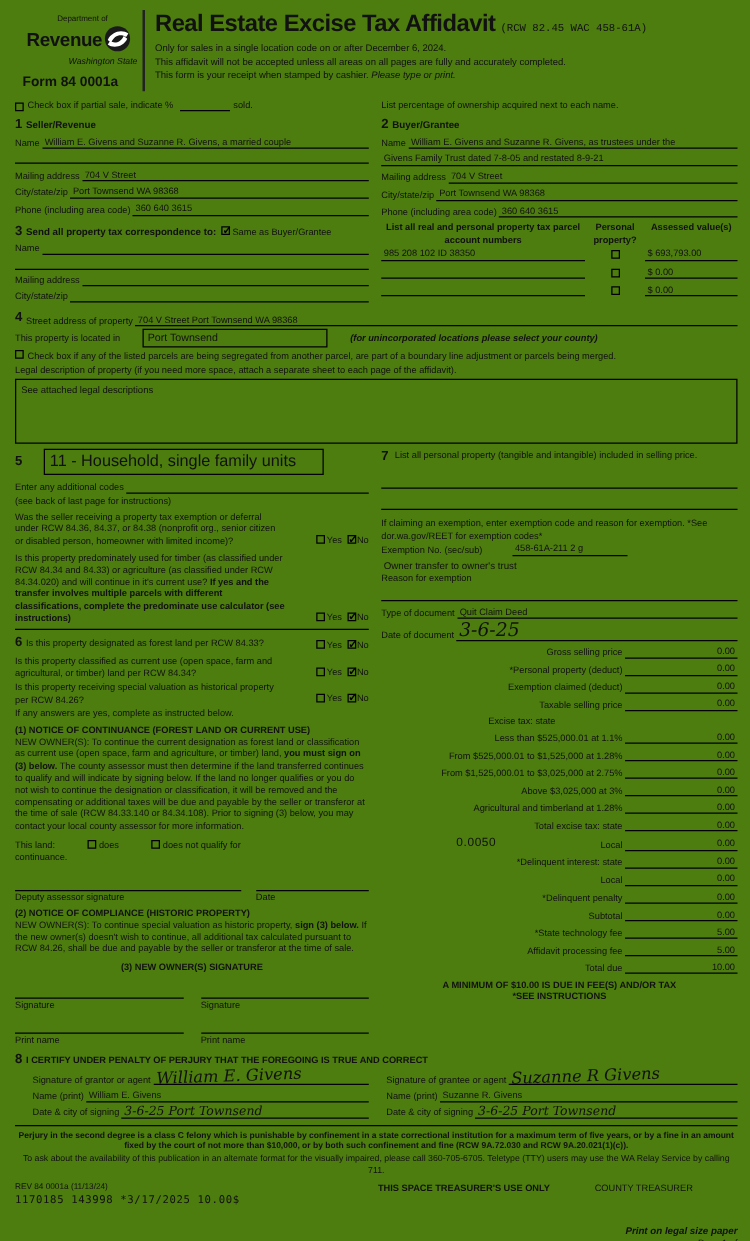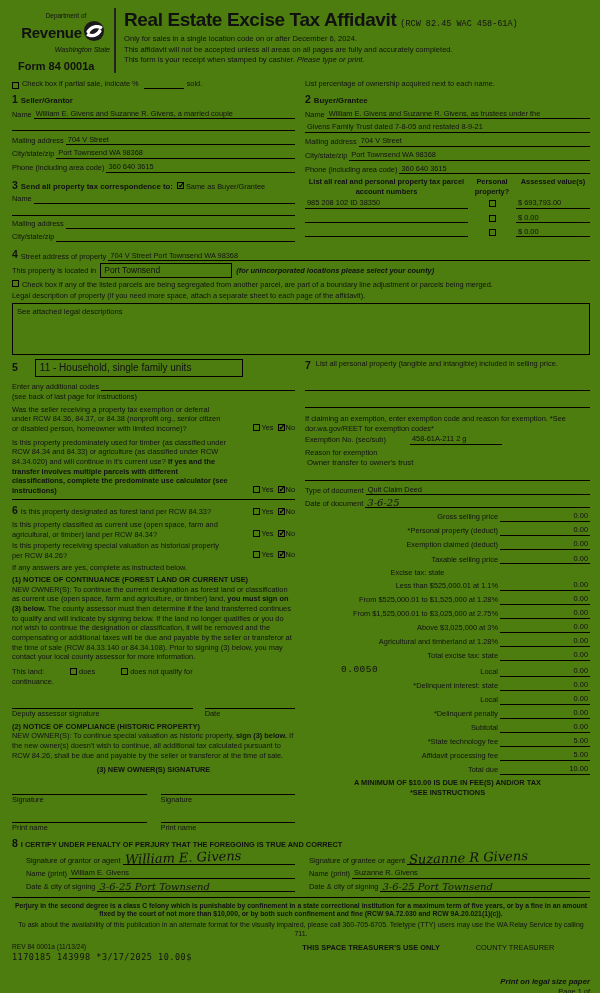--- a/index.html
+++ b/index.html
@@ -44,25 +44,25 @@
   
   .ptable { margin-top:2px; }
   .phead { display:flex; text-align:center; font-weight:bold; margin-bottom:2px; }
   .ph1 { flex:1; } .ph2 { width:48px; flex:none; } .ph3 { width:74px; flex:none; }
   .prow { display:flex; align-items:flex-end; margin-bottom:3.5px; }
   .pfill { flex:1; border-bottom:1px solid #000; min-height:9px; padding:0 2px; }
   .pcb { width:48px; flex:none; text-align:center; }
   .pval { width:74px; flex:none; border-bottom:1px solid #000; padding:0 2px; }
   
   .sec4 { margin-top:3px; }
-  .located { display:flex; align-items:center; gap:4px; margin:2px 0; }
-  .selbox { border:1px solid #000; width:132px; padding:1px 3px; font-size:8.5px; min-height:12px; }
+  .located { display:flex; align-items:center; gap:18px; margin:2px 0; }
+  .selbox { border:1px solid #000; width:148px; padding:1px 3px; font-size:8.5px; min-height:12px; }
   .legalbox { border:1px solid #000; min-height:52px; padding:3px 4px; margin:2px 0 4px; font-size:7.6px; }
   
-  .usecode { border:1px solid #000; width:208px; padding:1.5px 4px; font-size:10px; display:inline-block; }
+  .usecode { border:1px solid #000; width:224px; padding:1.5px 4px; font-size:13px; display:inline-block; }
   .qrow { display:flex; align-items:flex-end; gap:21px; margin-bottom:4px; }
   .qtext { flex:1; }
   .yesno { white-space:nowrap; padding-bottom:1px; }
   .yesno .cb { margin:0 1px 0 4px; }
   .divider { border-top:1px solid #000; margin:3px 0 4px; }
   .notice-title { font-weight:bold; margin-top:3px; }
   .landrow { display:flex; gap:26px; margin:5px 0 1px; }
   .siglines { display:flex; gap:14px; margin-top:10px; }
   .siglines > div { flex:1; }
   .sigline { border-bottom:1px solid #000; min-height:10px; }
@@ -123,21 +123,21 @@
       <span class="fill" style="max-width:40px;"></span>
       <span>sold.</span>
     </div>
     <div class="colR">List percentage of ownership acquired next to each name.</div>
   </div>
 
   <div class="cols">
     <div class="colL">
       <div class="sechead">
         <span class="num">1</span>
-          <span class="h">Seller/Grantor</span>
+          <span class="h">Seller/Revenue</span>
       </div>
       <div class="row">
           <span class="lbl">Name</span>
           <span class="fill">William E. Givens and Suzanne R. Givens, a married couple</span>
         </div>
       <div class="blankline"></div>
       <div class="row">
           <span class="lbl">Mailing address</span>
           <span class="fill">704 V Street</span>
         </div>
@@ -329,31 +329,31 @@
       </div>
       <div class="blankline" style="margin-top:10px;"></div>
       <div class="blankline" style="margin-top:8px;"></div>
 
       <div style="margin-top:6px;">If claiming an exemption, enter exemption code and reason for exemption. *See dor.wa.gov/REET for exemption codes*</div>
       <div class="row" style="margin-top:1px;">
         <span class="lbl">Exemption No. (sec/sub)</span>
         <span class="fill" style="max-width:120px; margin-left:24px;">458-61A-211 2 g</span>
         <span style="flex:1;"></span>
       </div>
+      <div style="padding-left:2px; font-size:7.8px;">Owner transfer to owner's trust</div>
       <div>Reason for exemption</div>
-      <div style="padding-left:2px; font-size:7.8px;">Owner transfer to owner's trust</div>
       <div class="blankline" style="margin-top:4px;"></div>
 
       <div class="row" style="margin-top:4px;">
           <span class="lbl">Type of document</span>
           <span class="fill">Quit Claim Deed</span>
         </div>
       <div class="row">
           <span class="lbl">Date of document</span>
-          <span class="fill hand" style="font-size:10px;">3-6-25</span>
+          <span class="fill hand" style="font-size:15px;">3-6-25</span>
         </div>
 
       <div class="mrow">
           <span class="mlbl">Gross selling price</span>
           <span class="mfill"></span>
           <span class="mval">0.00</span>
         </div>
       <div class="mrow">
           <span class="mlbl">*Personal property (deduct)</span>
           <span class="mfill"></span>
@@ -397,21 +397,21 @@
           <span class="mfill"></span>
           <span class="mval">0.00</span>
         </div>
       <div class="mrow">
           <span class="mlbl">Total excise tax: state</span>
           <span class="mfill"></span>
           <span class="mval">0.00</span>
         </div>
 
       <div class="mrow">
-        <span class="localrate" style="margin-left:36px;font-family:Liberation Mono, monospace;">0.0050</span>
+        <span class="localrate" style="margin-left:60px;">0.0050</span>
         <span class="mlbl">Local</span>
         <span class="mfill"></span>
           <span class="mval">0.00</span>
       </div>
 
       <div class="mrow">
           <span class="mlbl">*Delinquent interest: state</span>
           <span class="mfill"></span>
           <span class="mval">0.00</span>
         </div>

